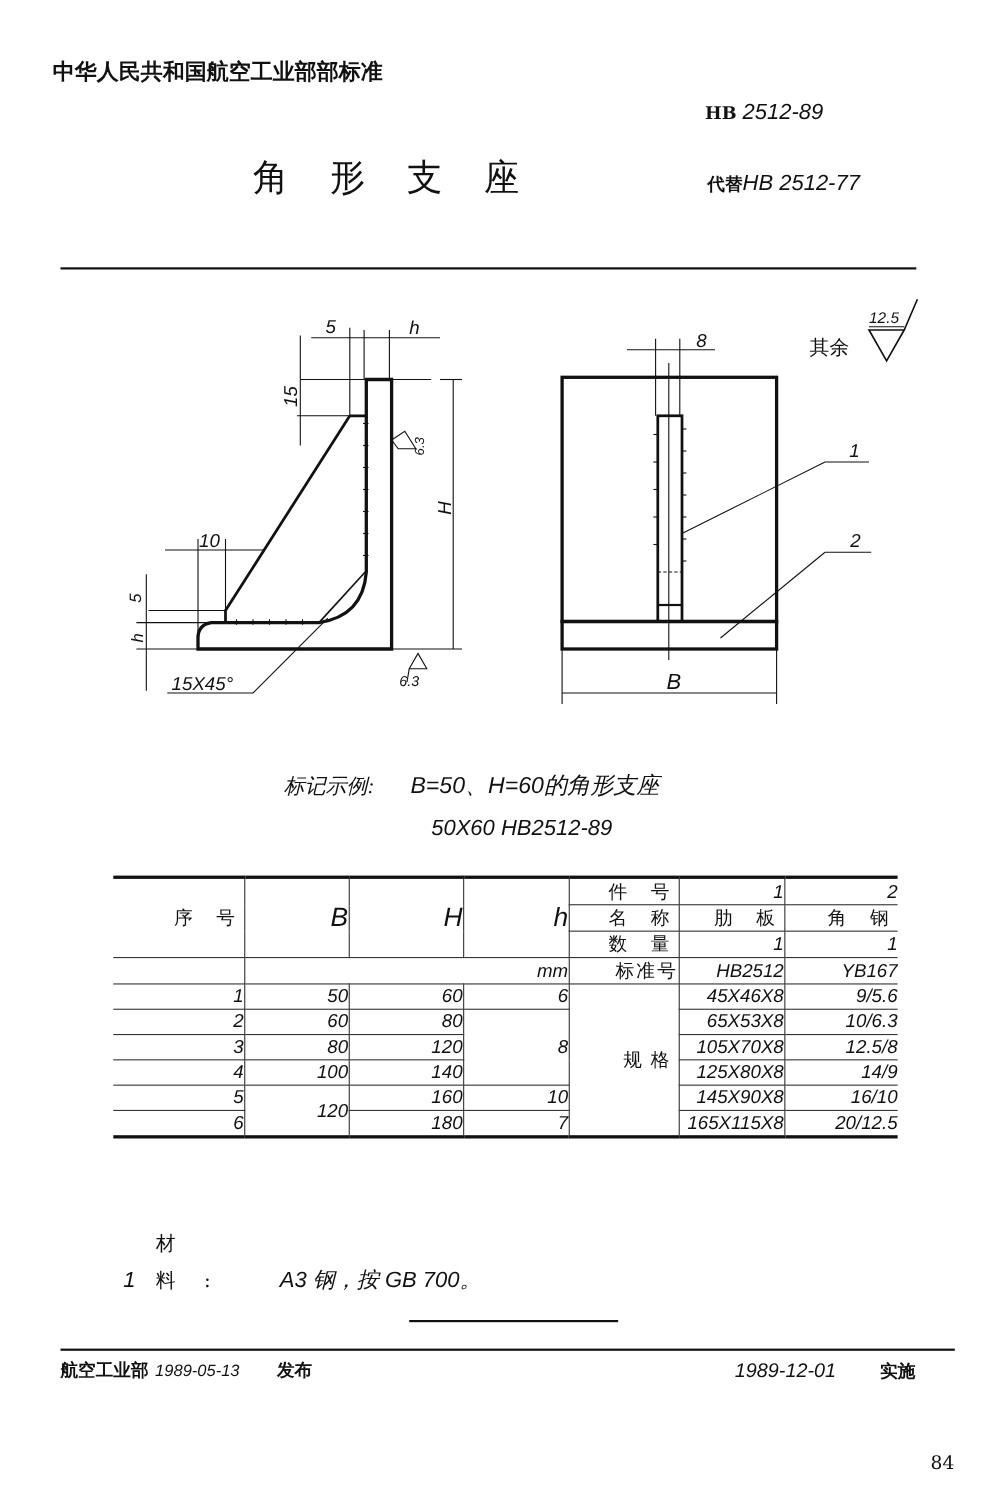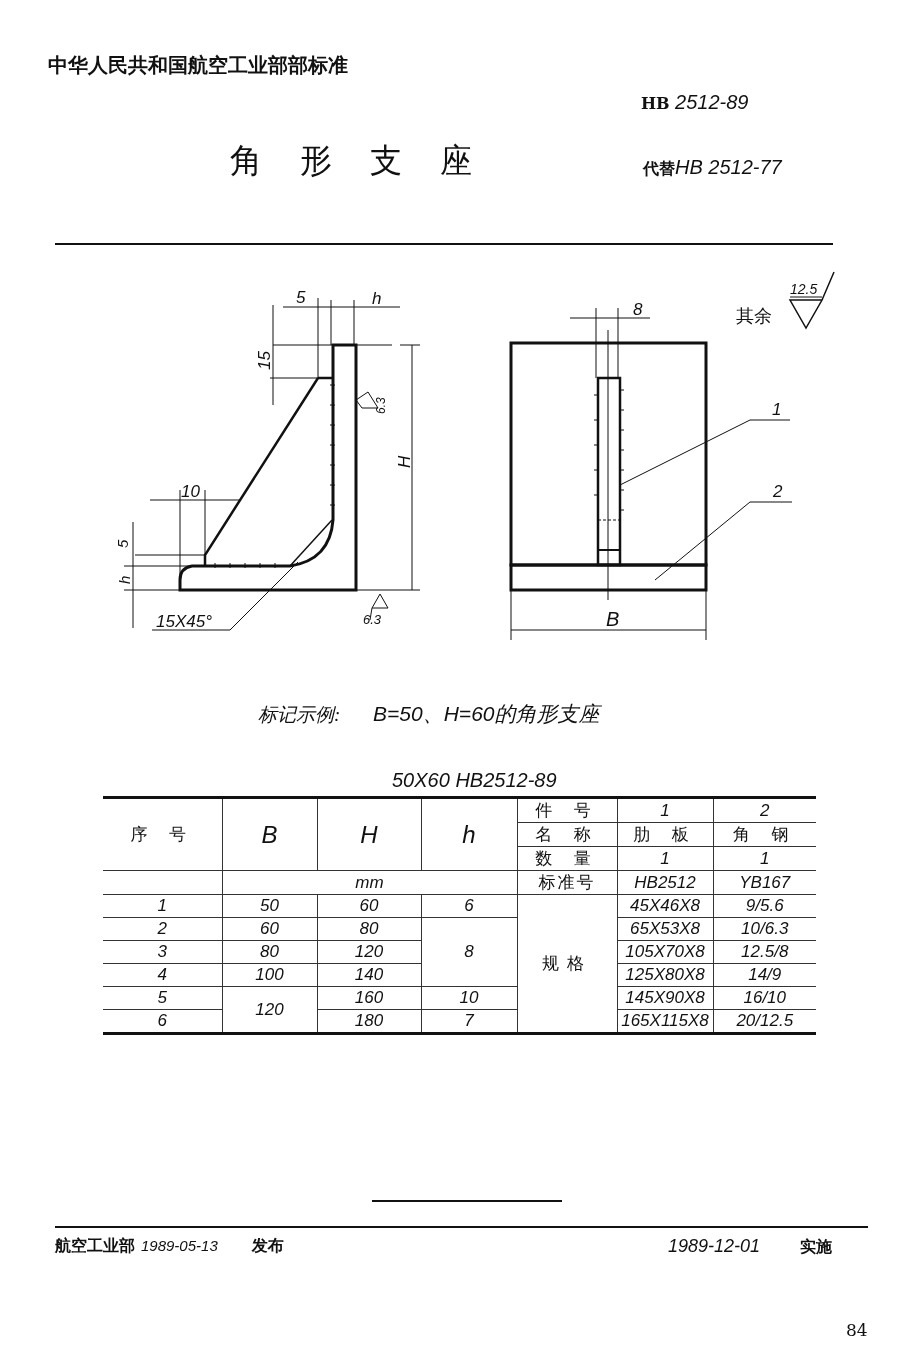--- a/index.html
+++ b/index.html
@@ -9,23 +9,23 @@
   .hdr-std{left:641px;top:91px;font-size:17px;}
   .hdr-std b{font-family:"DejaVu Serif",serif;font-weight:bold;font-size:16px;}
   .hdr-std i,.hdr-rep i{font-style:italic;font-family:"Liberation Sans",sans-serif;font-size:20px;}
   .hdr-title{left:230px;top:140px;font-size:32px;font-family:"DejaVu Serif",serif;letter-spacing:38px;font-weight:normal;transform:scaleY(1.05);}
   .hdr-rep{left:643px;top:156px;font-size:16px;}
   .hdr-rep b{font-weight:bold;}
   .rule-top{left:55px;top:243px;width:778px;height:2px;background:#111;}
   svg{position:absolute;left:0;top:0;}
   .ex-label{left:258px;top:700px;font-size:19px;font-style:italic;font-family:"Liberation Serif",serif;}
   .ex-label .ex-formula{margin-left:28px;font-family:"Liberation Sans",sans-serif;font-size:21px;}
-  .ex-code{left:392px;top:742px;font-size:20px;font-style:italic;font-family:"Liberation Sans",sans-serif;margin-top:27px;}
+  .ex-code{left:392px;top:742px;font-size:20px;font-style:italic;font-family:"Liberation Sans",sans-serif;}
   table.spec{position:absolute;left:103px;top:796px;width:713px;border-collapse:collapse;font-family:"Liberation Sans",sans-serif;font-style:italic;}
-  table.spec td{border:1px solid #333;text-align:center;padding:0;height:22px;font-size:17px;}
+  table.spec td{border:1px solid #333;text-align:right;padding:0;height:22px;font-size:17px;}
   table.spec tr.top td{border-top:3px solid #111;}
   table.spec tr.bottom td{border-bottom:3px solid #111;}
   table.spec td.noL{border-left:none;}
   table.spec td.noR{border-right:none;}
   table.spec td.big{font-size:24px;}
   table.spec td.cjk{font-family:"DejaVu Serif",serif;font-style:normal;font-size:17px;letter-spacing:8px;}
   .notes{left:112px;top:1114px;font-size:20px;font-family:"Liberation Sans",sans-serif;font-style:italic;line-height:34px;}
   .notes .lbl{display:inline-block;width:108px;font-style:normal;font-family:"DejaVu Serif",serif;font-size:18px;letter-spacing:2px;}
   .notes .num{display:inline-block;width:24px;}
   .notes .lbl1{letter-spacing:26px;}
@@ -252,20 +252,25 @@
     <td class="noL">6</td>
     <td>180</td>
     <td>7</td>
     <td>165X115X8</td>
     <td class="noR">20/12.5</td>
   </tr>
 </tbody>
   </table>
 
 <div class="abs notes">
+  <div>
+    <span class="num">1</span>
+    <span class="lbl lbl1">材料:</span>
+    <span>A3 钢，按 GB 700。</span>
+  </div>
 </div>
 <div class="abs rule-end"></div>
 
 <div class="abs rule-foot"></div>
 <div class="abs foot-l">
   <span>航空工业部</span><i>1989-05-13</i><span class="pub">发布</span>
 </div>
 <div class="abs foot-r">
   <i>1989-12-01</i><span class="imp">实施</span>
 </div>

